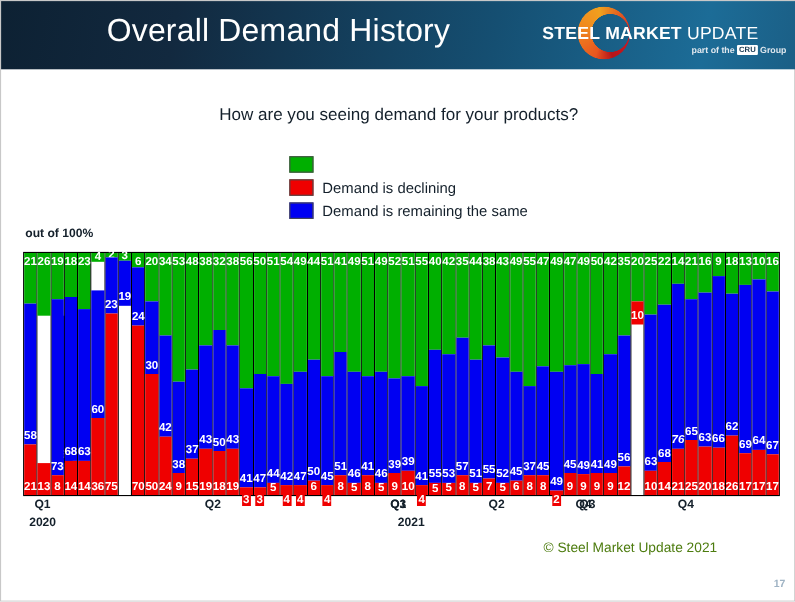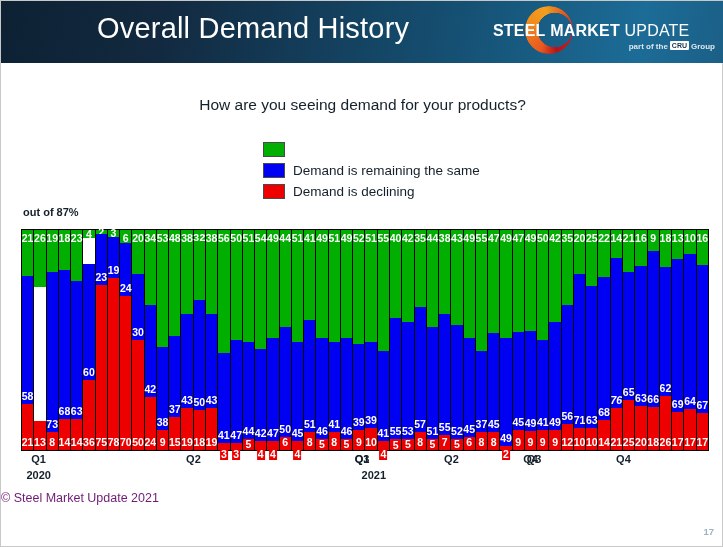--- a/index.html
+++ b/index.html
@@ -99,22 +99,22 @@
   }
   
   .xaxis { position:absolute; left:20px; top:452px; width:688px; height:34px; }
   .qtick {
     position:absolute; font-size:11px; color:#14202b; font-weight:bold; white-space:nowrap;
   }
   .ytick {
     position:absolute; font-size:11px; color:#14202b; font-weight:bold; white-space:nowrap;
   }
   .copyright {
-    position:absolute; left:0; top:490px; width:651px; text-align:left;
-    font-size:12.5px; color:#701a75;
+    position:absolute; left:0; top:490px; width:651px; text-align:right;
+    font-size:12.5px; color:#4d7c0f;
   }
   
   .footer {
     position:absolute; left:0; top:522px; width:723px; height:18px;
     background:linear-gradient(90deg,#0d2133 0%,#123css 0%,#13293d 25%,#16496a 62%,#1c6c97 92%,#1b5f86 100%);
   }
   .footer-page {
     position:absolute; right:10px; top:3px;
     font-size:9.5px; color:#9fb3c4; font-weight:bold;
   }
@@ -139,30 +139,30 @@
     </div>
   </div>
 
   <div class="question">How are you seeing demand for your products?</div>
 
   <div class="legend">
       <div class="legend-row">
         <div class="legend-swatch" style="background: rgb(0, 175, 0);"></div>
       </div>
       <div class="legend-row">
+        <div class="legend-swatch" style="background: rgb(239, 0, 0);"></div>
+        <div class="legend-label">Demand is declining</div>
+      </div>
+      <div class="legend-row">
         <div class="legend-swatch" style="background: rgb(0, 0, 242);"></div>
         <div class="legend-label">Demand is remaining the same</div>
       </div>
-      <div class="legend-row">
-        <div class="legend-swatch" style="background: rgb(239, 0, 0);"></div>
-        <div class="legend-label">Demand is declining</div>
-      </div>
     </div>
 
-  <div class="axis-note">out of 87%</div>
+  <div class="axis-note">out of 100%</div>
 
   <div class="plot">
       <div class="bar">
         <div class="seg seg-green" style="height: 21%;">
           <span class="seg-label">21</span>
         </div>
         <div class="seg seg-blue" style="height: 58%;">
           <span class="seg-label">58</span>
         </div>
         <div class="seg seg-red" style="height: 21%;">
@@ -235,23 +235,20 @@
           <span class="seg-label">75</span>
         </div>
       </div>
       <div class="bar">
         <div class="seg seg-green tiny" style="height: 3%;">
           <span class="seg-label">3</span>
         </div>
         <div class="seg seg-blue" style="height: 19%;">
           <span class="seg-label">19</span>
         </div>
-        <div class="seg seg-red" style="height: 78%;">
-          <span class="seg-label">78</span>
-        </div>
       </div>
       <div class="bar">
         <div class="seg seg-green" style="height: 6%;">
           <span class="seg-label">6</span>
         </div>
         <div class="seg seg-blue" style="height: 24%;">
           <span class="seg-label">24</span>
         </div>
         <div class="seg seg-red" style="height: 70%;">
           <span class="seg-label">70</span>
@@ -306,21 +303,21 @@
           <span class="seg-label">38</span>
         </div>
         <div class="seg seg-blue" style="height: 43%;">
           <span class="seg-label">43</span>
         </div>
         <div class="seg seg-red" style="height: 19%;">
           <span class="seg-label">19</span>
         </div>
       </div>
       <div class="bar">
-        <div class="seg seg-green" style="height: 32%; font-family: Liberation Mono, monospace;">
+        <div class="seg seg-green" style="height: 32%;">
           <span class="seg-label">32</span>
         </div>
         <div class="seg seg-blue" style="height: 50%;">
           <span class="seg-label">50</span>
         </div>
         <div class="seg seg-red" style="height: 18%;">
           <span class="seg-label">18</span>
         </div>
       </div>
       <div class="bar">
@@ -649,23 +646,20 @@
         <div class="seg seg-blue" style="height: 54.3689%;">
           <span class="seg-label">56</span>
         </div>
         <div class="seg seg-red" style="height: 11.6505%;">
           <span class="seg-label">12</span>
         </div>
       </div>
       <div class="bar">
         <div class="seg seg-green" style="height: 19.802%;">
           <span class="seg-label">20</span>
-        </div>
-        <div class="seg seg-blue" style="height: 70.297%;">
-          <span class="seg-label">71</span>
         </div>
         <div class="seg seg-red" style="height: 9.90099%;">
           <span class="seg-label">10</span>
         </div>
       </div>
       <div class="bar">
         <div class="seg seg-green" style="height: 25.5102%;">
           <span class="seg-label">25</span>
         </div>
         <div class="seg seg-blue" style="height: 64.2857%;">

